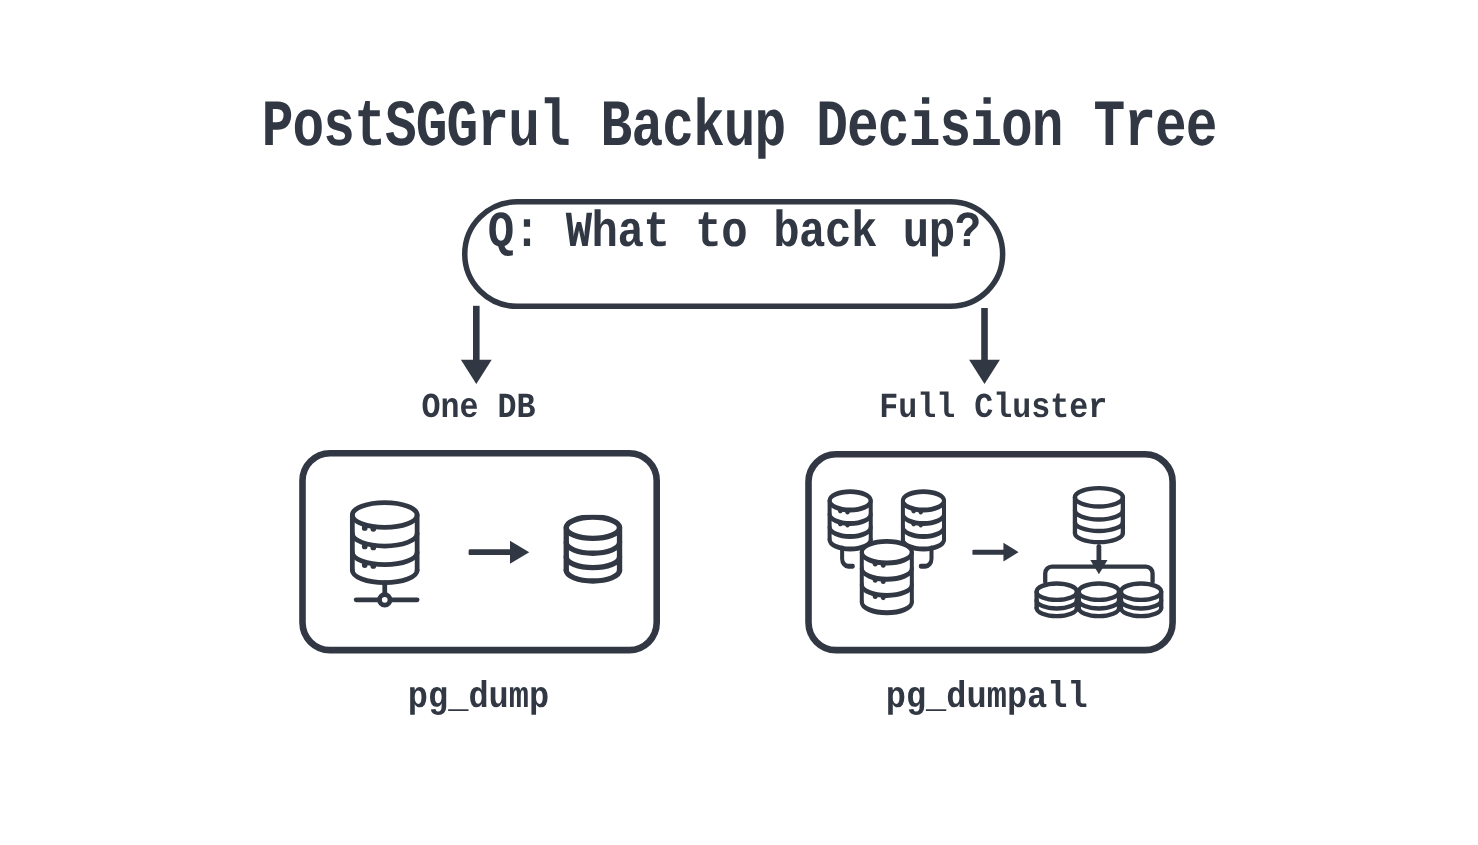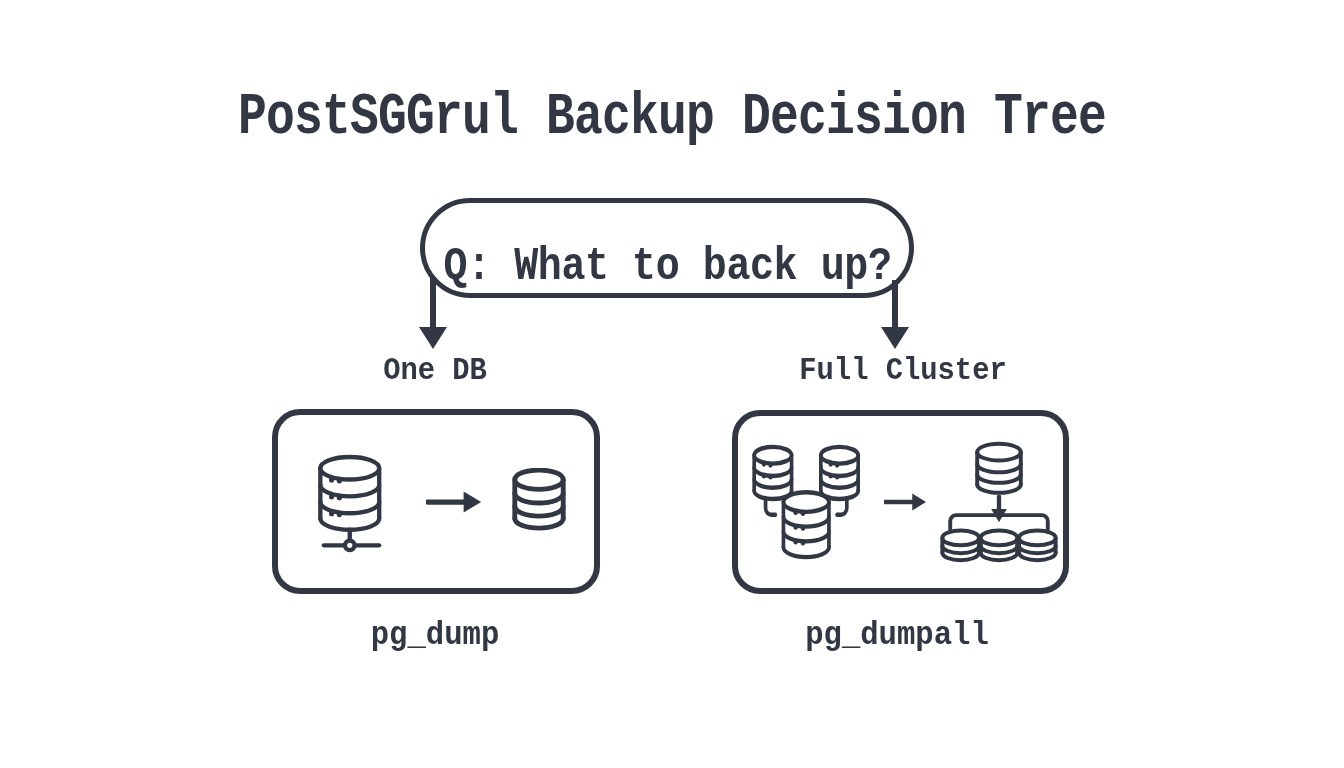--- a/index.html
+++ b/index.html
@@ -10,23 +10,23 @@
     font-family: Liberation Mono, monospace; color: var(--ink); margin-top: 36px;
   }
   .title {
     position: absolute; top: 50px; left: 0; width: 1344px;
     text-align: center; font-size: 60px; font-weight: 700; line-height: 62px;
     letter-spacing: -1px; color: var(--ink);
     transform: scaleX(0.80); transform-origin: center;
     white-space: nowrap;
   }
   .pill {
-    position: absolute; left: 420px; top: 162px; width: 494px; height: 100px;
+    position: absolute; left: 420px; top: 145px; width: 494px; height: 100px;
     border: 5px solid var(--ink); border-radius: 52px; background: var(--bg);
-    display: flex; align-items: flex-end; justify-content: center;
+    display: flex; align-items: flex-start; justify-content: center;
   }
   .pill span {
     font-size: 46px; font-weight: 700; letter-spacing: -0.5px;
     transform: scaleX(0.87); transform-origin: center; white-space: nowrap;
   }
   .connectors {
     position: absolute; left: 0; top: 0; width: 1344px; height: 768px;
     pointer-events: none;
   }
   .branch-label {

